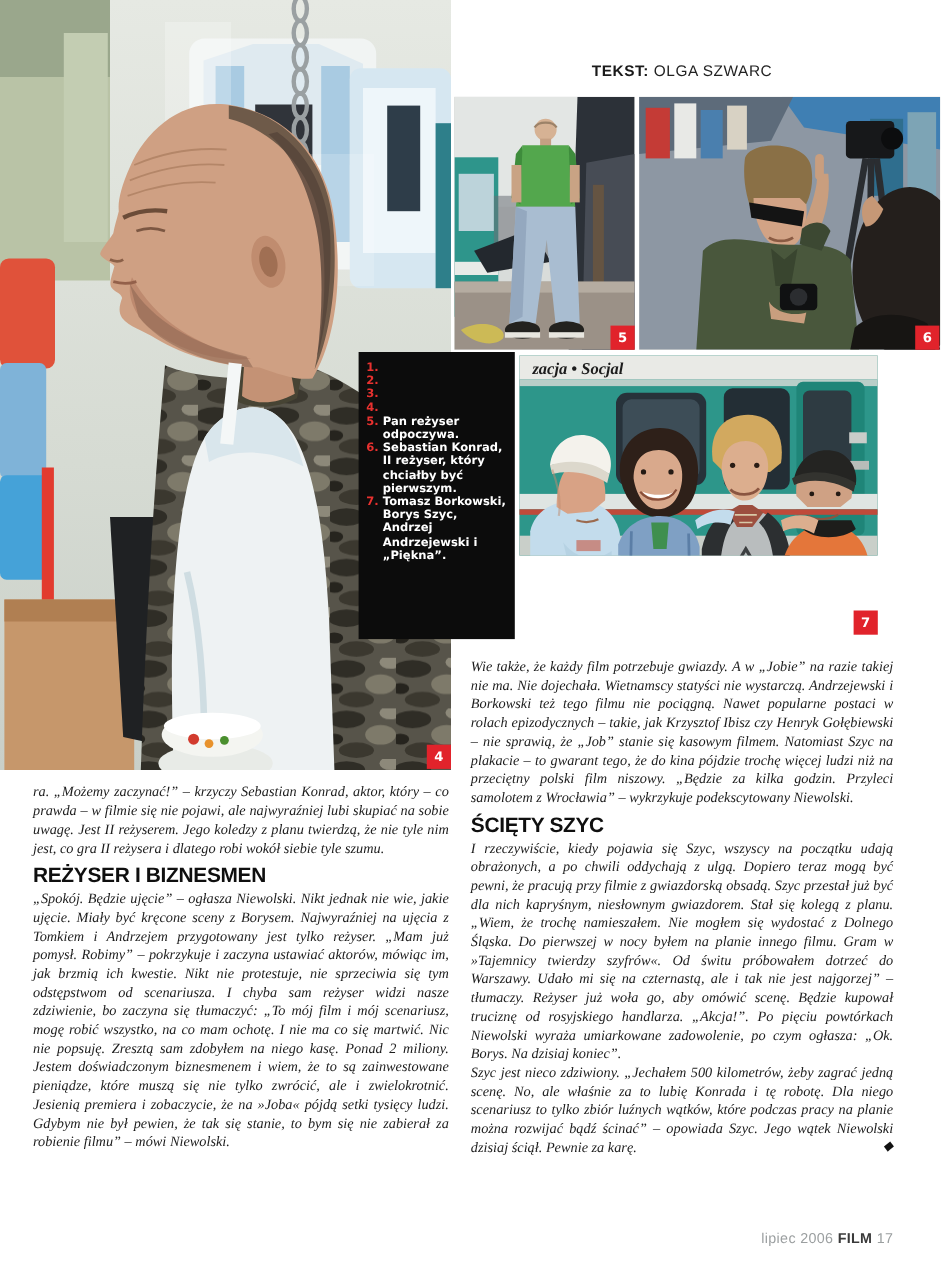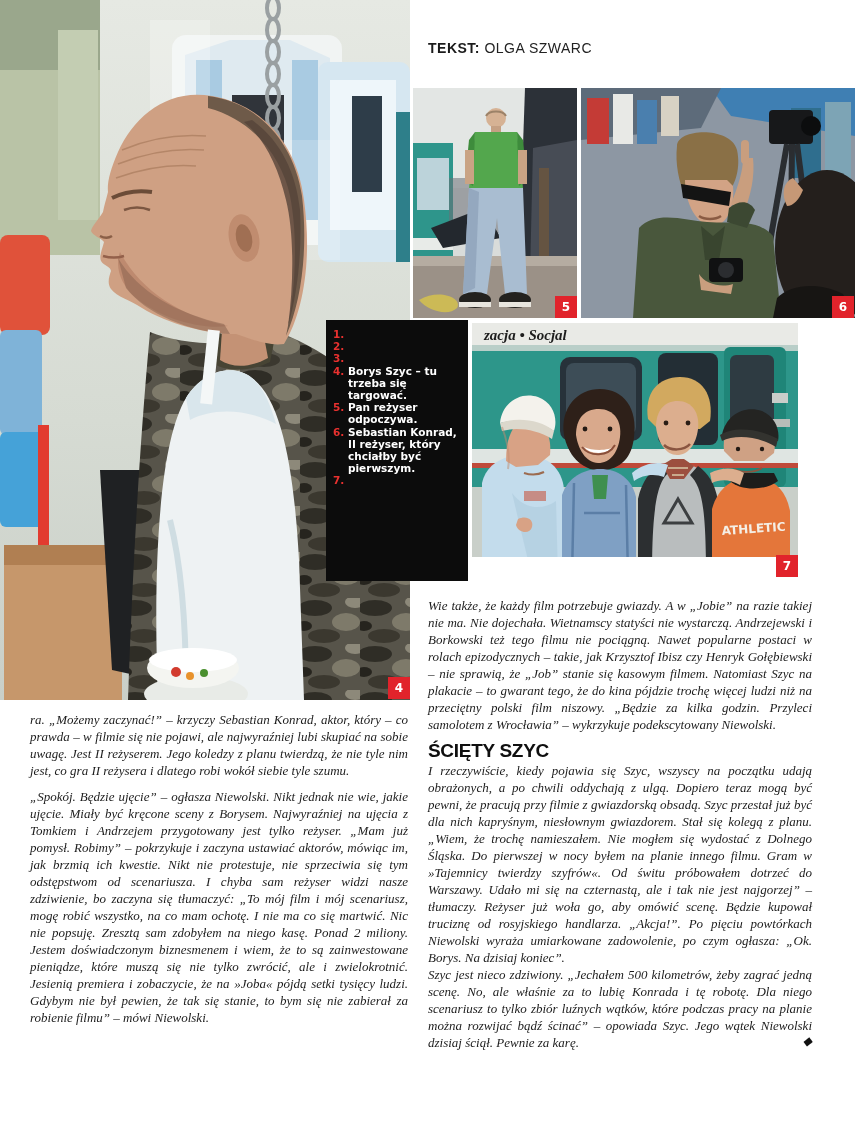--- a/index.html
+++ b/index.html
@@ -1,31 +1,31 @@
 <!DOCTYPE html>
 <html lang="pl"><head>
 <meta charset="utf-8">
 <style>
   html,body{margin:0;padding:0;background:#ffffff;}
   .page{position:relative;width:855px;height:1147px;background:#ffffff;overflow:hidden;
         font-family:"Liberation Serif",serif;color:#1c1c1c;}
 
   
-  .kicker{position:absolute;left:428px;top:40px;width:384px;text-align:left;
+  .kicker{position:absolute;left:428px;top:56px;width:384px;text-align:center;
           font-family:"Liberation Sans",sans-serif;font-size:14px;letter-spacing:.5px;color:#1a1a1a;}
   .kicker .lbl{font-weight:700;}
   .kicker .author{font-weight:400;color:#222;}
 
   
   .photo{position:absolute;overflow:hidden;background:#d8d8d4;}
   .photo svg{display:block;}
   #photo-main{left:0;top:0;width:410px;height:700px;}
   #photo-5{left:413px;top:88px;width:164px;height:230px;}
   #photo-6{left:581px;top:88px;width:274px;height:230px;}
-  #photo-7{left:472px;top:323px;width:326px;height:234px;}
+  #photo-7{left:472px;top:323px;width:326px;height:182px;}
 
   .badge{position:absolute;width:22px;height:22px;background:#e1232b;color:#fff;
          font-family:"DejaVu Sans",sans-serif;font-weight:700;font-size:12px;
          text-align:center;line-height:22px;z-index:5;}
   #badge-4{left:388px;top:677px;}
   #badge-5{left:555px;top:296px;}
   #badge-6{left:832px;top:296px;}
   #badge-7{left:776px;top:555px;}
 
   
@@ -320,52 +320,58 @@
           <span class="num">1.</span>
         </li>
       <li>
           <span class="num">2.</span>
         </li>
       <li>
           <span class="num">3.</span>
         </li>
       <li>
           <span class="num">4.</span>
-          <span class="txt">Borys Szyc – tu trzeba się targować.</span>
         </li>
       <li>
           <span class="num">5.</span>
           <span class="txt">Pan reżyser odpoczywa.</span>
         </li>
       <li>
           <span class="num">6.</span>
           <span class="txt">Sebastian Konrad, II reżyser, który chciałby być pierwszym.</span>
         </li>
       <li>
           <span class="num">7.</span>
+          <span class="txt">Tomasz Borkowski, Borys Szyc, Andrzej Andrzejewski i „Piękna”.</span>
         </li>
     </ul>
   </div>
 
   <div class="badge" id="badge-4">4</div>
   <div class="badge" id="badge-5">5</div>
   <div class="badge" id="badge-6">6</div>
   <div class="badge" id="badge-7">7</div>
 
   <div class="col" id="col-left">
     <p>ra. „Możemy zaczynać!” – krzyczy Sebastian Konrad, aktor, który – co prawda – w filmie się nie pojawi, ale najwyraźniej lubi skupiać na sobie uwagę. Jest II reżyserem. Jego koledzy z planu twierdzą, że nie tyle nim jest, co gra II reżysera i dlatego robi wokół siebie tyle szumu.</p>
     <div class="gap"></div>
+    <h2>REŻYSER I BIZNESMEN</h2>
     <p>„Spokój. Będzie ujęcie” – ogłasza Niewolski. Nikt jednak nie wie, jakie ujęcie. Miały być kręcone sceny z Borysem. Najwyraźniej na ujęcia z Tomkiem i Andrzejem przygotowany jest tylko reżyser. „Mam już pomysł. Robimy” – pokrzykuje i zaczyna ustawiać aktorów, mówiąc im, jak brzmią ich kwestie. Nikt nie protestuje, nie sprzeciwia się tym odstępstwom od scenariusza. I chyba sam reżyser widzi nasze zdziwienie, bo zaczyna się tłumaczyć: „To mój film i mój scenariusz, mogę robić wszystko, na co mam ochotę. I nie ma co się martwić. Nic nie popsuję. Zresztą sam zdobyłem na niego kasę. Ponad 2 miliony. Jestem doświadczonym biznesmenem i wiem, że to są zainwestowane pieniądze, które muszą się nie tylko zwrócić, ale i zwielokrotnić. Jesienią premiera i zobaczycie, że na »Joba« pójdą setki tysięcy ludzi. Gdybym nie był pewien, że tak się stanie, to bym się nie zabierał za robienie filmu” – mówi Niewolski.</p>
   </div>
 
   <div class="col" id="col-right">
     <p>Wie także, że każdy film potrzebuje gwiazdy. A w „Jobie” na razie takiej nie ma. Nie dojechała. Wietnamscy statyści nie wystarczą. Andrzejewski i Borkowski też tego filmu nie pociągną. Nawet popularne postaci w rolach epizodycznych – takie, jak Krzysztof Ibisz czy Henryk Gołębiewski – nie sprawią, że „Job” stanie się kasowym filmem. Natomiast Szyc na plakacie – to gwarant tego, że do kina pójdzie trochę więcej ludzi niż na przeciętny polski film niszowy. „Będzie za kilka godzin. Przyleci samolotem z Wrocławia” – wykrzykuje podekscytowany Niewolski.</p>
     <div class="gap"></div>
     <h2>ŚCIĘTY SZYC</h2>
     <p>I rzeczywiście, kiedy pojawia się Szyc, wszyscy na początku udają obrażonych, a po chwili oddychają z ulgą. Dopiero teraz mogą być pewni, że pracują przy filmie z gwiazdorską obsadą. Szyc przestał już być dla nich kapryśnym, niesłownym gwiazdorem. Stał się kolegą z planu. „Wiem, że trochę namieszałem. Nie mogłem się wydostać z Dolnego Śląska. Do pierwszej w nocy byłem na planie innego filmu. Gram w »Tajemnicy twierdzy szyfrów«. Od świtu próbowałem dotrzeć do Warszawy. Udało mi się na czternastą, ale i tak nie jest najgorzej” – tłumaczy. Reżyser już woła go, aby omówić scenę. Będzie kupował truciznę od rosyjskiego handlarza. „Akcja!”. Po pięciu powtórkach Niewolski wyraża umiarkowane zadowolenie, po czym ogłasza: „Ok. Borys. Na dzisiaj koniec”.</p>
     <p class="para-rel">
       <span>Szyc jest nieco zdziwiony. „Jechałem 500 kilometrów, żeby zagrać jedną scenę. No, ale właśnie za to lubię Konrada i tę robotę. Dla niego scenariusz to tylko zbiór luźnych wątków, które podczas pracy na planie można rozwijać bądź ścinać” – opowiada Szyc. Jego wątek Niewolski dzisiaj ściął. Pewnie za karę.</span>
       <span class="endmark">◆</span>
     </p>
   </div>
 
+  <div class="folio">
+    <span>lipiec 2006</span>
+    <span class="mag">FILM</span>
+    <span>17</span>
+  </div>
 
 </div>
 
 </body></html>

